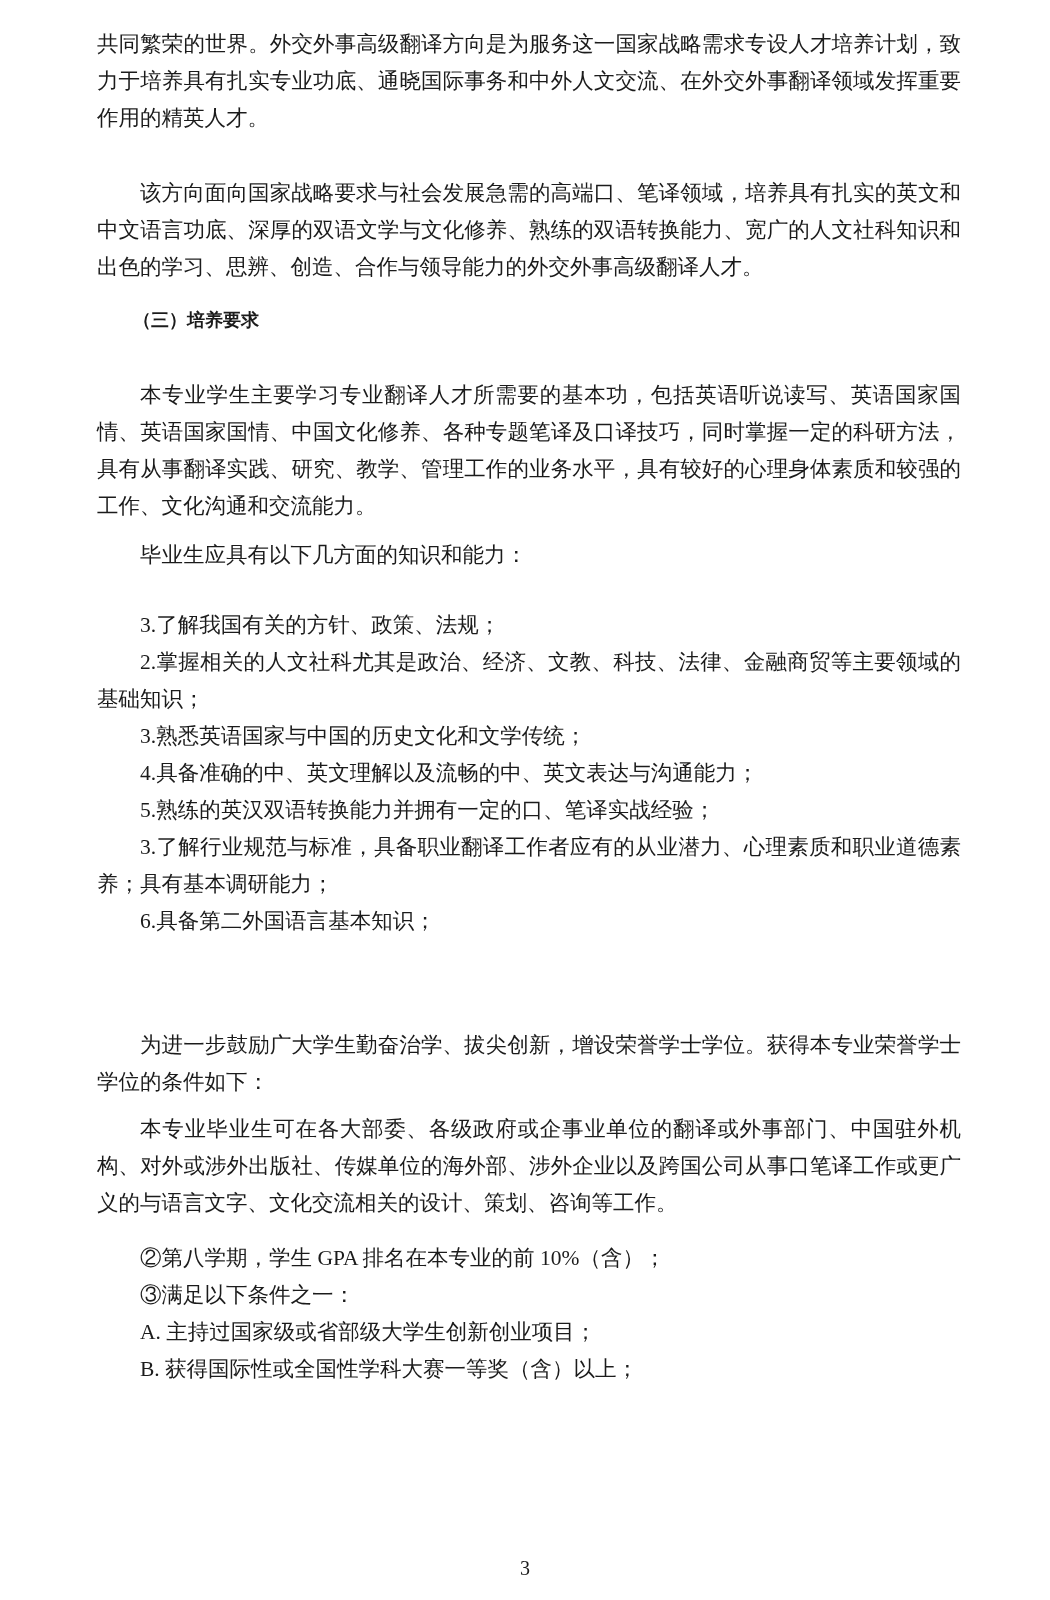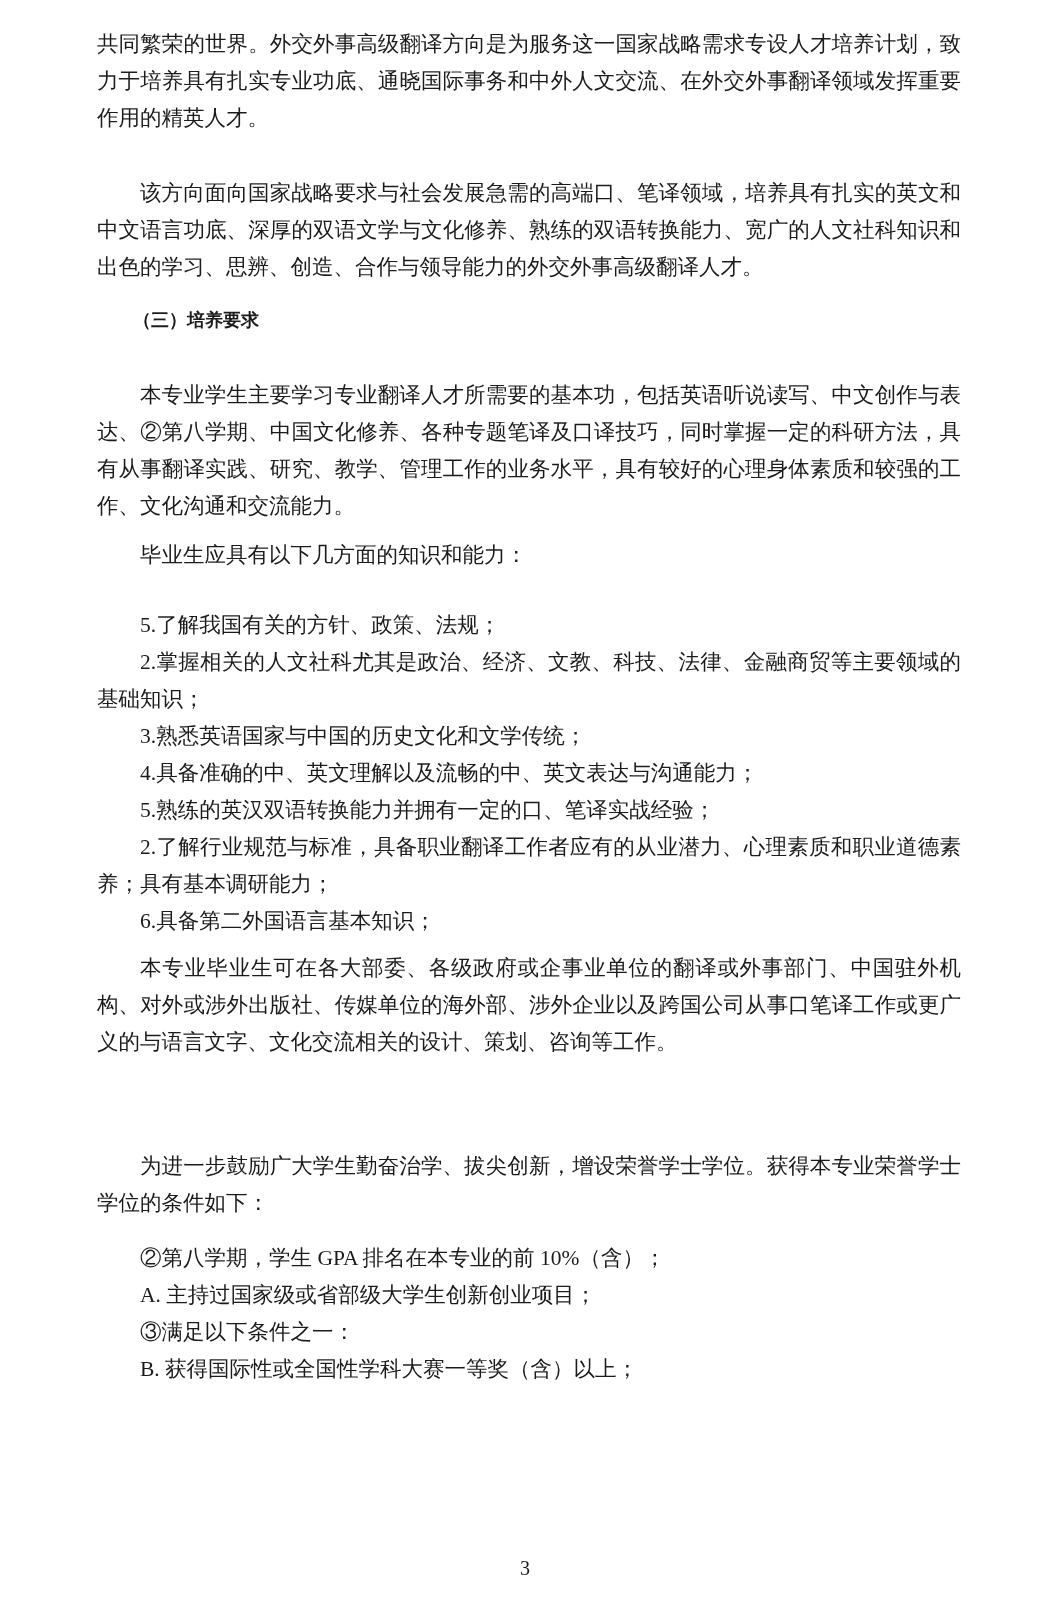--- a/index.html
+++ b/index.html
@@ -62,41 +62,41 @@
 
 <div class="page">
   <div class="content">
 
     <p>共同繁荣的世界。外交外事高级翻译方向是为服务这一国家战略需求专设人才培养计划，致力于培养具有扎实专业功底、通晓国际事务和中外人文交流、在外交外事翻译领域发挥重要作用的精英人才。</p>
 
     <p class="ind sp-direction">该方向面向国家战略要求与社会发展急需的高端口、笔译领域，培养具有扎实的英文和中文语言功底、深厚的双语文学与文化修养、熟练的双语转换能力、宽广的人文社科知识和出色的学习、思辨、创造、合作与领导能力的外交外事高级翻译人才。</p>
 
     <h2 class="heading">（三）培养要求</h2>
 
-    <p class="ind sp-basics">本专业学生主要学习专业翻译人才所需要的基本功，包括英语听说读写、中文创作与表达、②第八学期、中国文化修养、各种专题笔译及口译技巧，同时掌握一定的科研方法，具有从事翻译实践、研究、教学、管理工作的业务水平，具有较好的心理身体素质和较强的工作、文化沟通和交流能力。</p>
+    <p class="ind sp-basics">本专业学生主要学习专业翻译人才所需要的基本功，包括英语听说读写、英语国家国情、英语国家国情、中国文化修养、各种专题笔译及口译技巧，同时掌握一定的科研方法，具有从事翻译实践、研究、教学、管理工作的业务水平，具有较好的心理身体素质和较强的工作、文化沟通和交流能力。</p>
 
     <p class="ind sp-gradintro">毕业生应具有以下几方面的知识和能力：</p>
 
     <div class="list-knowledge">
-      <p class="ind">5.了解我国有关的方针、政策、法规；</p>
+      <p class="ind">3.了解我国有关的方针、政策、法规；</p>
       <p class="ind">2.掌握相关的人文社科尤其是政治、经济、文教、科技、法律、金融商贸等主要领域的基础知识；</p>
       <p class="ind">3.熟悉英语国家与中国的历史文化和文学传统；</p>
       <p class="ind">4.具备准确的中、英文理解以及流畅的中、英文表达与沟通能力；</p>
       <p class="ind">5.熟练的英汉双语转换能力并拥有一定的口、笔译实战经验；</p>
-      <p class="ind">2.了解行业规范与标准，具备职业翻译工作者应有的从业潜力、心理素质和职业道德素养；具有基本调研能力；</p>
+      <p class="ind">3.了解行业规范与标准，具备职业翻译工作者应有的从业潜力、心理素质和职业道德素养；具有基本调研能力；</p>
       <p class="ind">6.具备第二外国语言基本知识；</p>
     </div>
 
+    <p class="ind sp-honors">为进一步鼓励广大学生勤奋治学、拔尖创新，增设荣誉学士学位。获得本专业荣誉学士学位的条件如下：</p>
+
     <p class="ind sp-careers">本专业毕业生可在各大部委、各级政府或企事业单位的翻译或外事部门、中国驻外机构、对外或涉外出版社、传媒单位的海外部、涉外企业以及跨国公司从事口笔译工作或更广义的与语言文字、文化交流相关的设计、策划、咨询等工作。</p>
-
-    <p class="ind sp-honors">为进一步鼓励广大学生勤奋治学、拔尖创新，增设荣誉学士学位。获得本专业荣誉学士学位的条件如下：</p>
 
     <div class="list-honors">
       <p class="ind">②第八学期，学生 GPA 排名在本专业的前 10%（含）；</p>
+      <p class="ind">③满足以下条件之一：</p>
       <p class="ind">A. 主持过国家级或省部级大学生创新创业项目；</p>
-      <p class="ind">③满足以下条件之一：</p>
       <p class="ind">B. 获得国际性或全国性学科大赛一等奖（含）以上；</p>
     </div>
 
   </div>
 
   <div class="page-number">3</div>
 </div>
 
 </body></html>

